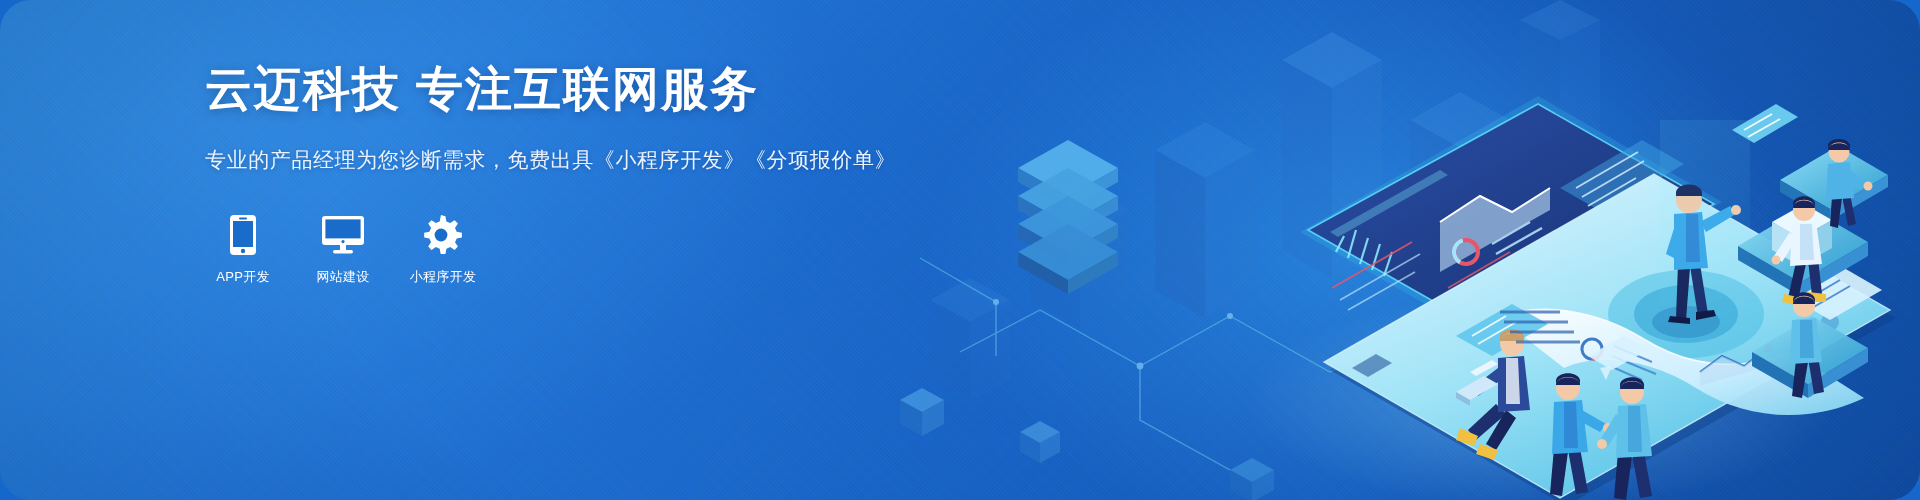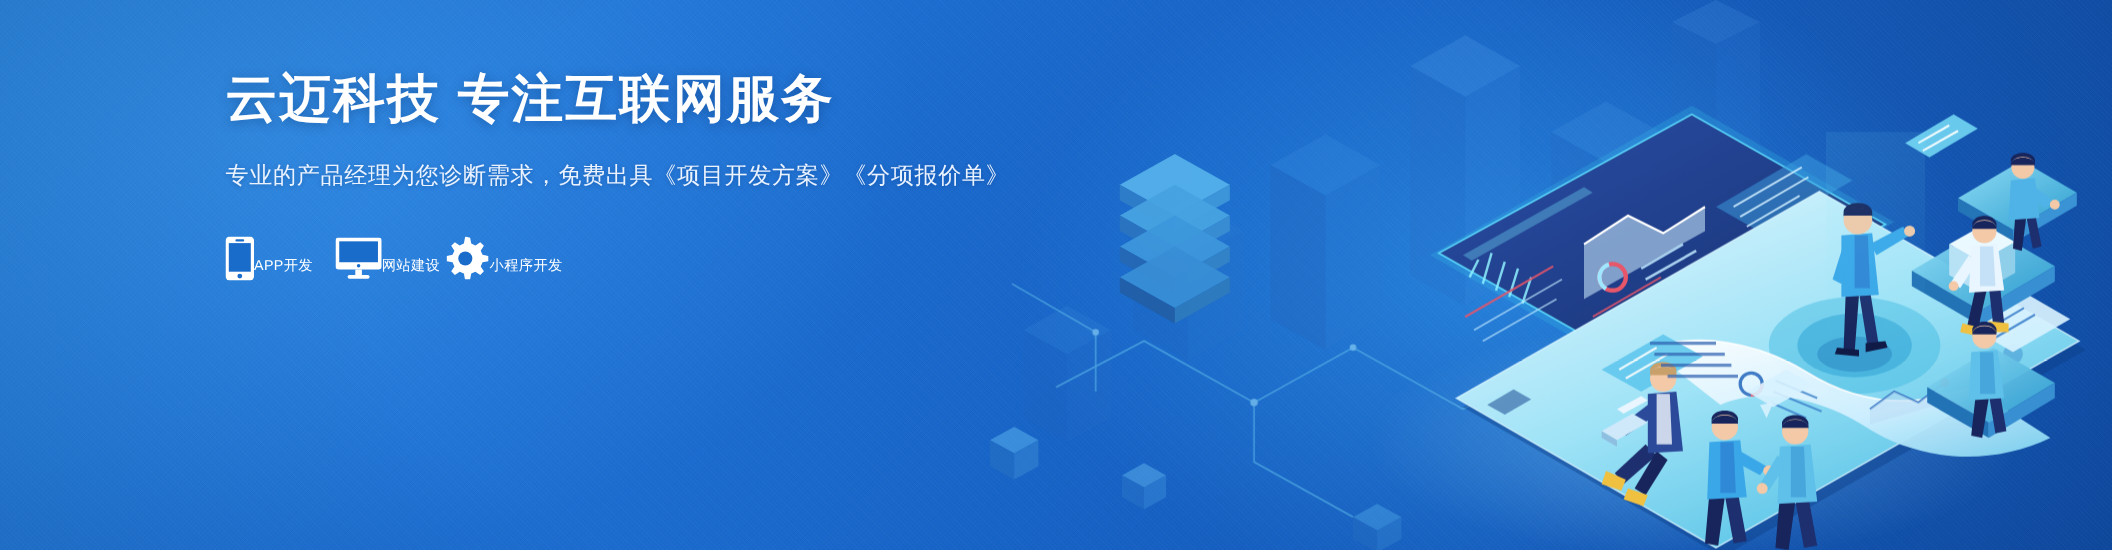--- a/index.html
+++ b/index.html
@@ -11,20 +11,21 @@
 
   #banner {
     position:relative;
     width:1920px;
     height:500px;
     overflow:hidden;
     background:
       radial-gradient(ellipse 900px 620px at 1360px 250px, rgba(42,136,224,0.85) 0%, rgba(24,100,200,0.25) 48%, rgba(20,90,190,0) 72%),
       radial-gradient(ellipse 1100px 700px at 230px 120px, rgba(60,150,235,0.55) 0%, rgba(30,110,210,0.15) 55%, rgba(20,90,190,0) 78%),
       linear-gradient(125deg, #2a8ae0 0%, #1f72d4 28%, #1663c6 55%, #1356b4 78%, #0f4da6 100%);
+    border-radius: 31px;
   }
 
   
   #texture {
     position:absolute; inset:0;
     background-image:
       repeating-linear-gradient(45deg, rgba(255,255,255,0.018) 0 1px, rgba(0,0,0,0) 1px 3px),
       repeating-linear-gradient(-45deg, rgba(0,0,0,0.015) 0 1px, rgba(0,0,0,0) 1px 3px);
     pointer-events:none;
   }
@@ -64,21 +65,21 @@
   }
 
   #services {
     margin-top:36px;
     display:flex;
     align-items:flex-start;
     gap:24px;
   }
   .svc {
     display:flex;
-    flex-direction:row;
+    flex-direction:column;
     align-items:center;
     width:76px;
     text-align:right;
   }
   .svc-icon {
     height:42px;
     display:flex;
     align-items:center;
     justify-content:center;
   }
@@ -475,21 +476,21 @@
 
       <rect x="760" y="120" width="90" height="210" fill="url(#gGlow)" opacity="0.18"></rect>
     </svg>
   </div>
 
   <div id="content">
 
     <h1 id="headline">云迈科技 专注互联网服务</h1>
 
     <div id="subtitle">
-      <div class="sub-line">专业的产品经理为您诊断需求，免费出具《项目开发方案》《分项报价单》</div>
+      <div class="sub-line">专业的产品经理为您诊断需求，免费出具《小程序开发》《分项报价单》</div>
     </div>
 
     <div id="services">
 
       <div class="svc">
         <span class="svc-icon">
           <svg width="26" height="40" viewBox="0 0 26 40">
             <rect x="0" y="0" width="26" height="40" rx="4" ry="4"></rect>
             <rect x="3" y="6" width="20" height="26" fill="#1a6ccb"></rect>
             <rect x="9" y="2.6" width="8" height="2" rx="1" fill="#1a6ccb"></rect>

